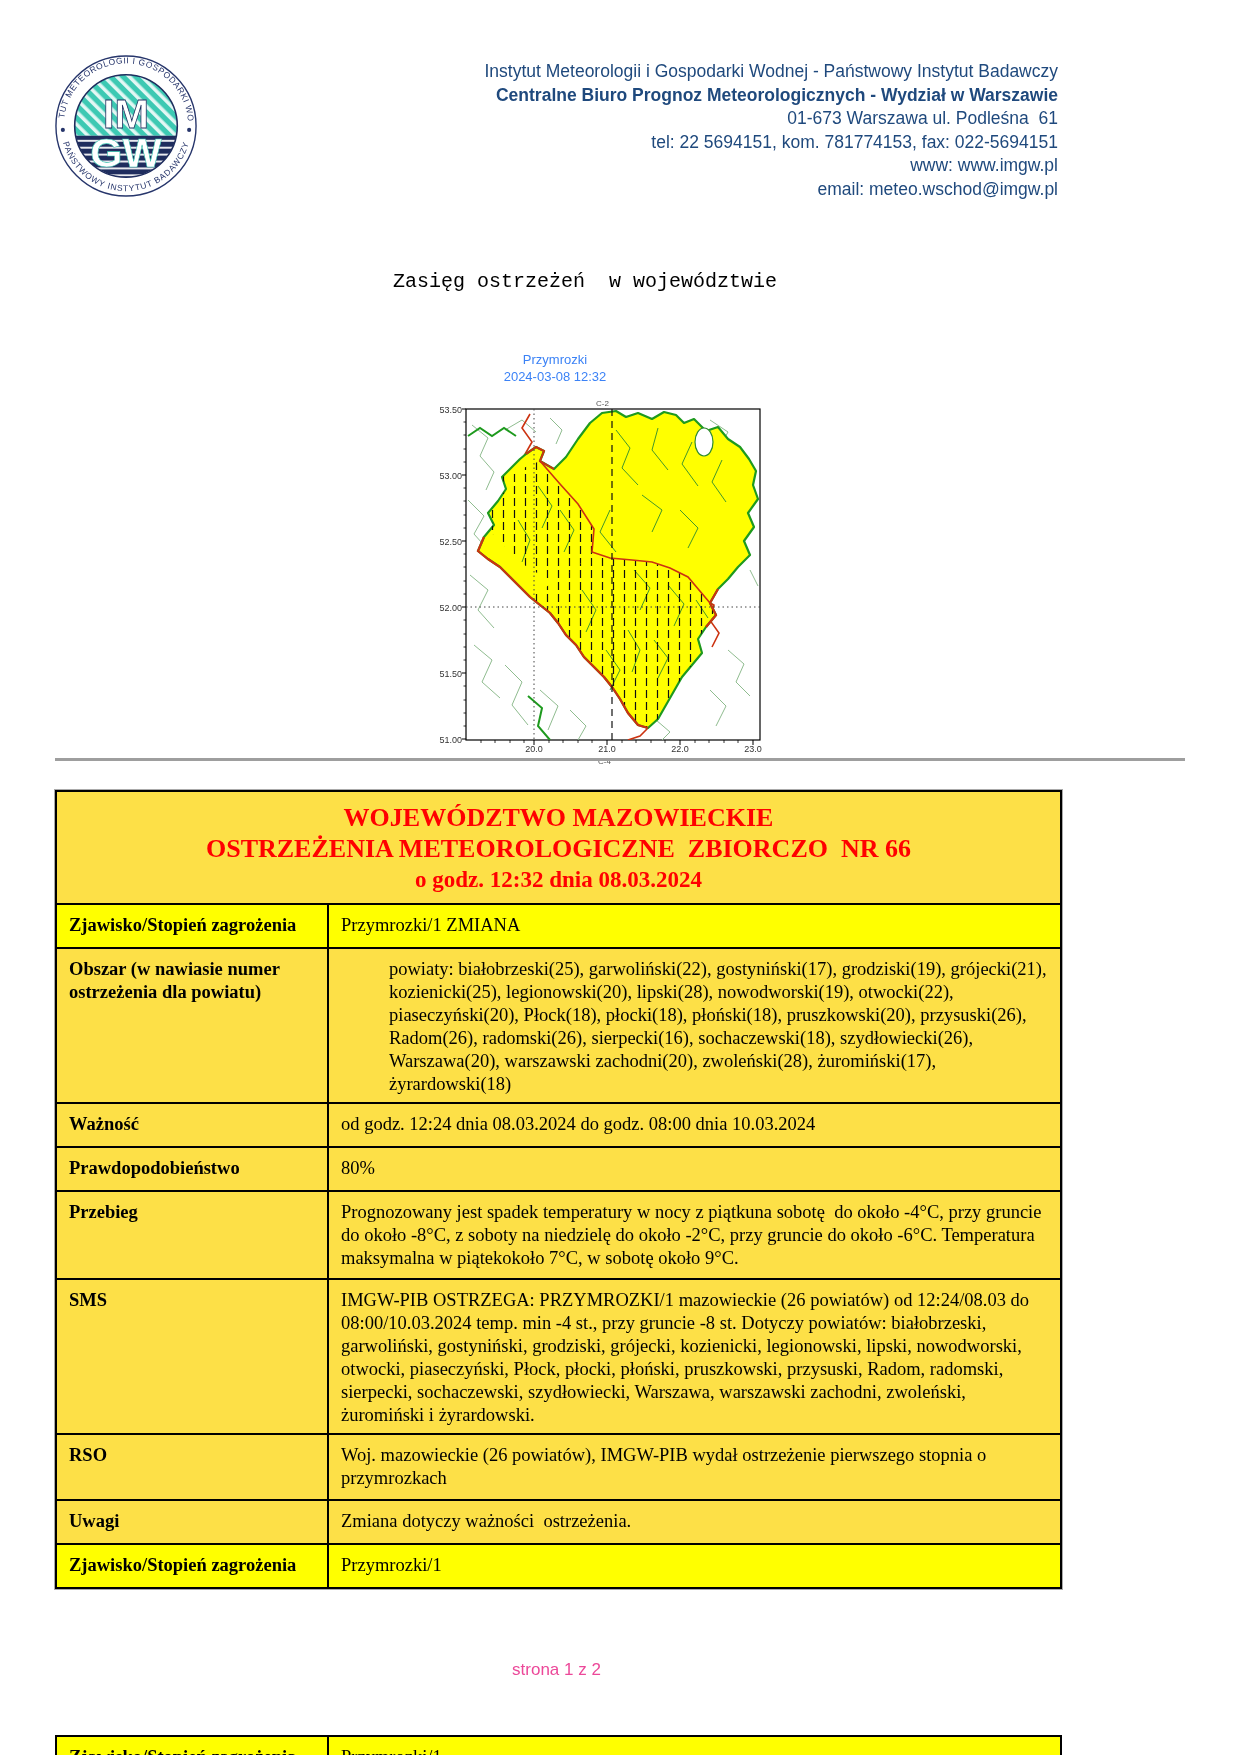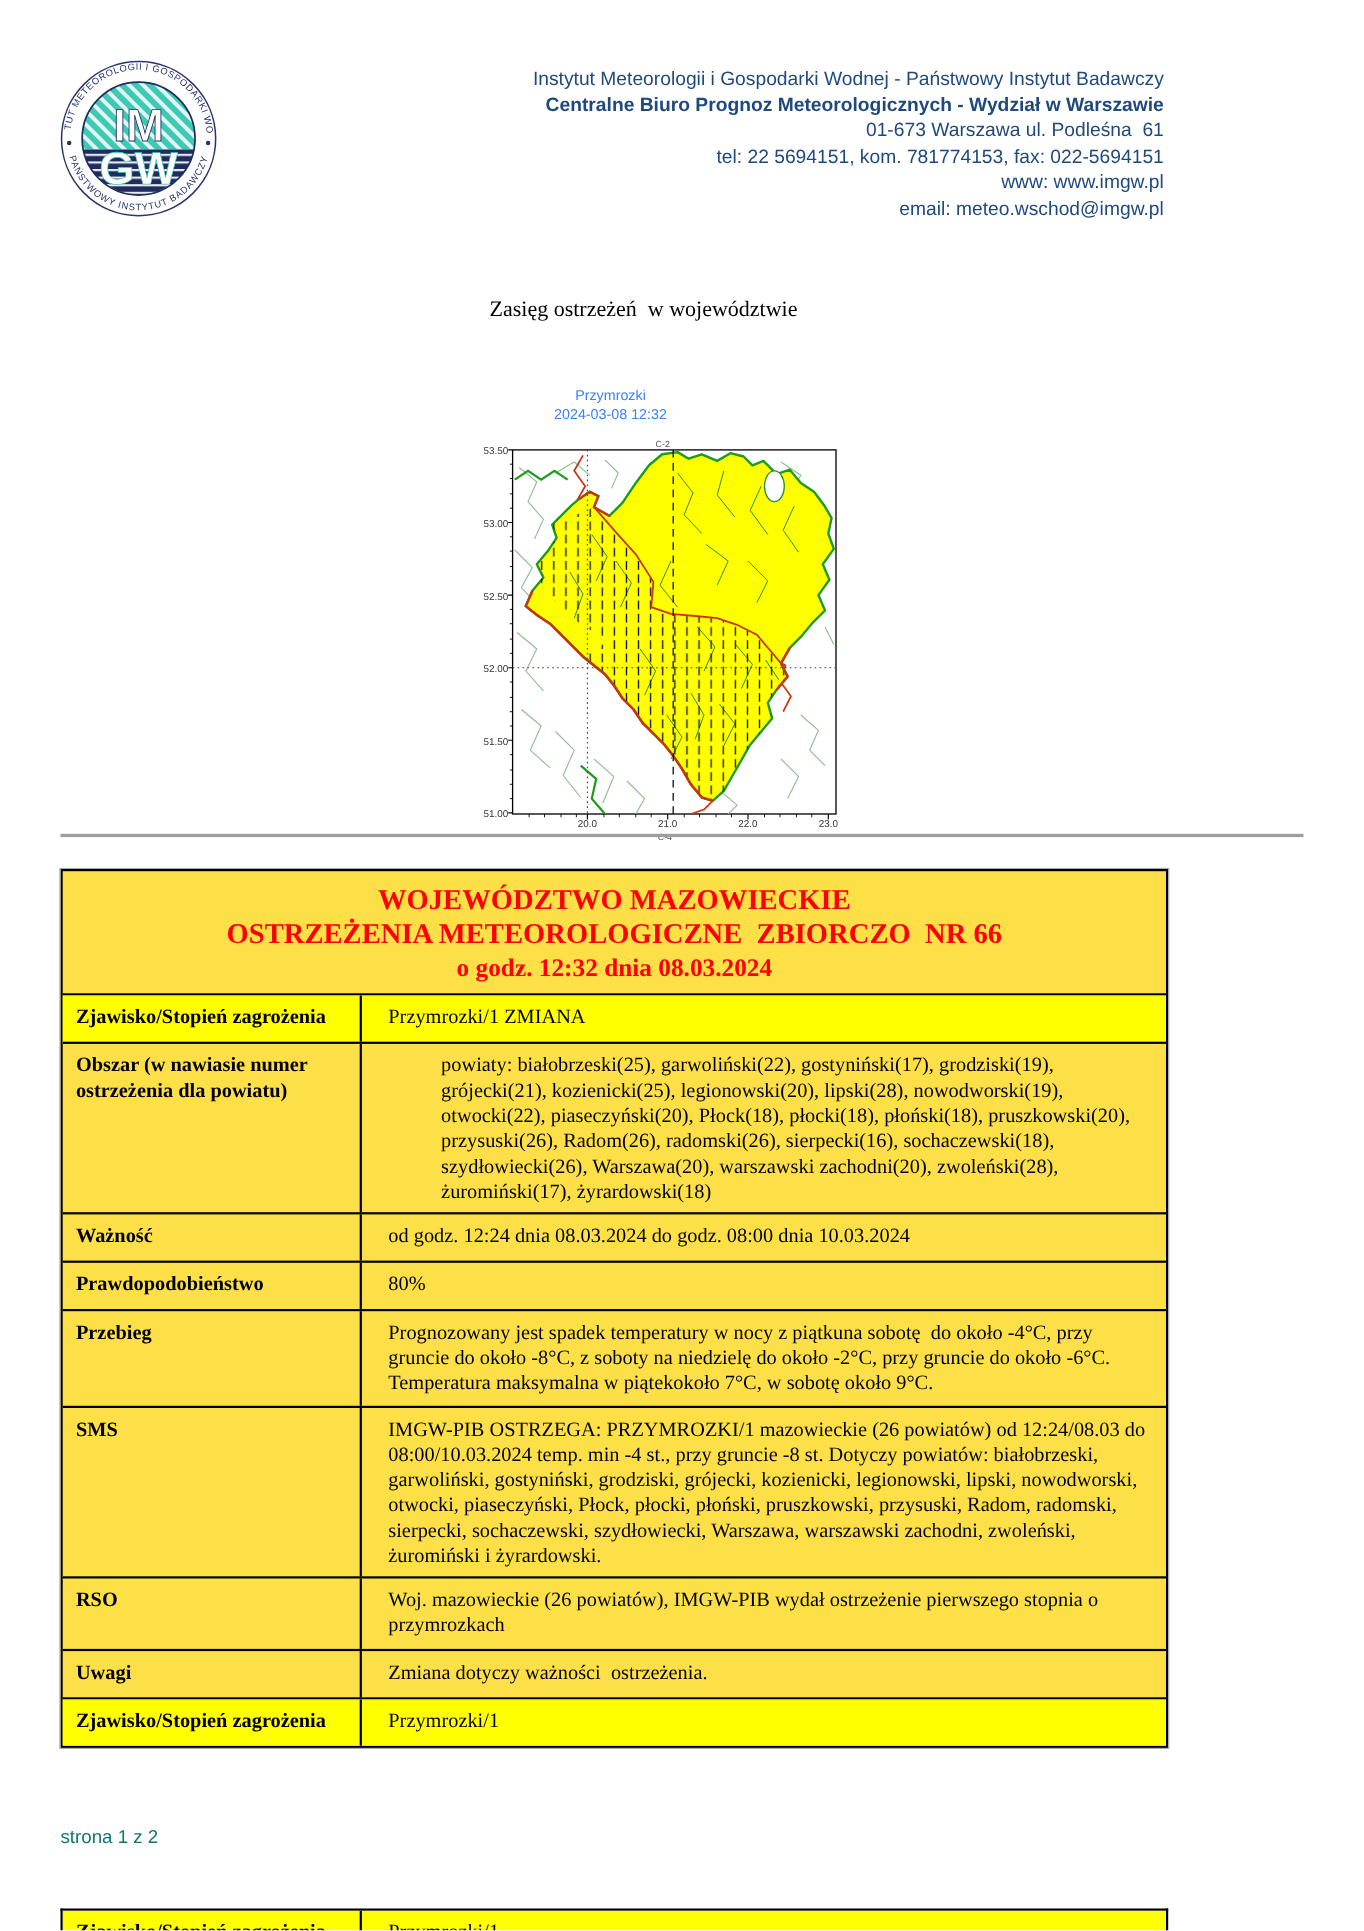--- a/index.html
+++ b/index.html
@@ -7,45 +7,45 @@
         font-family:"Liberation Serif",serif;color:#000;}
   
   .logo{position:absolute;left:52px;top:52px;width:148px;height:148px;}
   .org-header{position:absolute;left:300px;top:60px;width:758px;text-align:right;
               font-family:"Liberation Sans",sans-serif;font-size:17.5px;line-height:23.5px;
               color:#1F497D;}
   .org-header .hl{white-space:pre;}
   .org-header .hl.b{font-weight:bold;}
   
   .section-title{position:absolute;left:0;top:270px;width:1170px;text-align:center;
-                 font-family:Liberation Serif, serif;font-size:20px;color:#000;white-space:pre;}
+                 font-family:Liberation Mono, monospace;font-size:20px;color:#000;white-space:pre;}
   .map-caption{position:absolute;left:410px;top:352px;width:290px;text-align:center;
                font-family:"Liberation Sans",sans-serif;font-size:13px;line-height:16.5px;color:#3b82f6;}
   .map-svg{position:absolute;left:410px;top:390px;width:370px;height:380px;}
   .gray-rule{position:absolute;left:55px;top:758px;width:1130px;height:3px;background:#9e9e9e;}
   
   .warn-table{position:absolute;left:55px;top:790px;width:1003px;border:2px solid #000;
               outline:1px solid #aaa;background:#fde047;}
   .title-row{border-bottom:2px solid #000;text-align:center;padding:10px 0 8px 0;}
   .title-row .tl{font-weight:bold;color:#FF0000;font-size:26px;line-height:31px;white-space:pre;}
   .title-row .tl.small{font-size:23px;}
   .trow{display:flex;border-bottom:2px solid #000;}
   .trow:last-child{border-bottom:none;}
   .tlabel{width:250px;border-right:2px solid #000;padding:9px 8px 6px 12px;font-weight:bold;
           font-size:18.5px;line-height:23px;flex-shrink:0;}
-  .tvalue{flex:1;padding:9px 10px 6px 24px;font-size:18.5px;line-height:23px;white-space:pre-wrap;}
+  .tvalue{flex:1;padding:9px 10px 6px 12px;font-size:18.5px;line-height:23px;white-space:pre-wrap;}
   .ylw{background:#FFFF00;}
   .r-single{min-height:42px;}
   .r-obszar{min-height:146px;gap:48px;}
   .r-przebieg{min-height:86px;}
   .r-sms{min-height:148px;}
   .r-rso{min-height:64px;}
   
-  .page-footer{position:absolute;left:55px;top:1660px;width:1003px;text-align:left;
-               font-family:"Liberation Sans",sans-serif;font-size:17px;color:#0f766e;}
+  .page-footer{position:absolute;left:55px;top:1660px;width:1003px;text-align:center;
+               font-family:"Liberation Sans",sans-serif;font-size:17px;color:#ec4899;}
   .next-page-peek{position:absolute;left:55px;top:1735px;width:1003px;height:20px;overflow:hidden;
                   border:2px solid #000;border-bottom:none;}
   .next-page-peek .inner{display:flex;height:46px;background:#FFFF00;}
   .next-page-peek .tlabel{border-right:2px solid #000;}
 </style>
 </head>
 <body>
 
 <div class="page">
 

